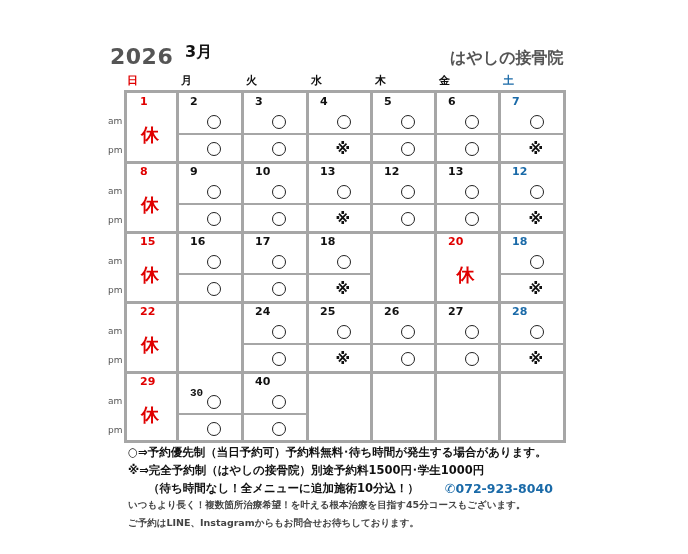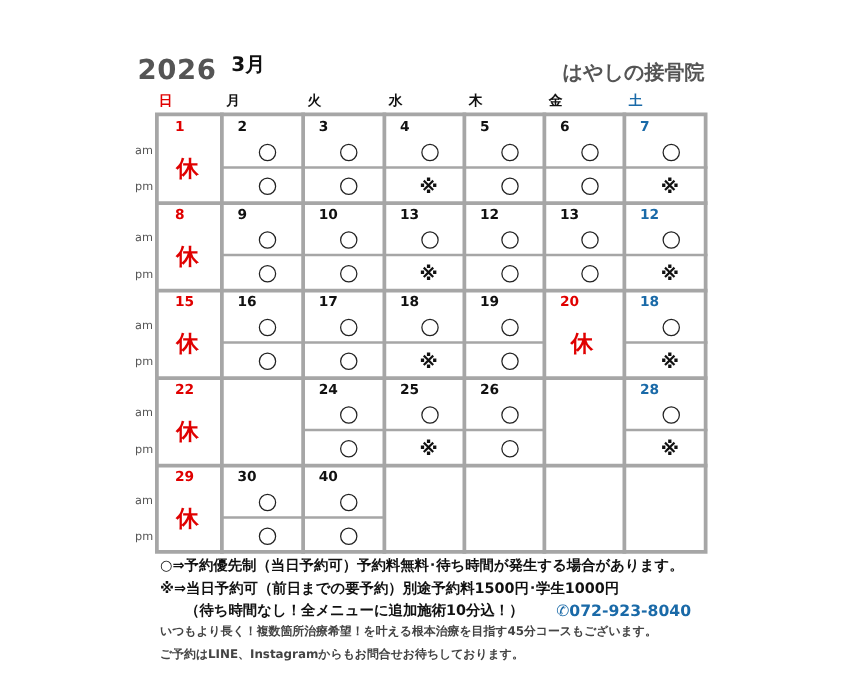--- a/index.html
+++ b/index.html
@@ -167,26 +167,20 @@
       <div class="hthin" style="left: -1px; width: 66px; top: 40px;"></div>
       <div class="circle" style="left: 29px; top: 22px;"></div>
       <div class="circle" style="left: 29px; top: 49px;"></div>
     </div>
     <div class="cell" style="left: 181px; top: 140px; width: 64px; height: 70px;">
       <div class="dnum " style="left: 12px; top: 2px;">18</div>
       <div class="hthin" style="left: -1px; width: 65px; top: 40px;"></div>
       <div class="circle" style="left: 28.5px; top: 22px;"></div>
       <div class="kome" style="left: 27.5px; top: 48px;">※</div>
     </div>
-    <div class="cell" style="left: 245px; top: 140px; width: 64px; height: 70px;">
-      <div class="dnum " style="left: 12px; top: 2px;">19</div>
-      <div class="hthin" style="left: -1px; width: 65px; top: 40px;"></div>
-      <div class="circle" style="left: 28.5px; top: 22px;"></div>
-      <div class="circle" style="left: 28.5px; top: 49px;"></div>
-    </div>
     <div class="cell" style="left: 309px; top: 140px; width: 64px; height: 70px;">
       <div class="dnum hol" style="left: 12px; top: 2px;">20</div>
       <div class="kyu" style="left: 20.5px; top: 30px;">休</div>
     </div>
     <div class="cell" style="left: 373px; top: 140px; width: 66px; height: 70px;">
       <div class="dnum sat" style="left: 12px; top: 2px;">18</div>
       <div class="hthin" style="left: -1px; width: 67px; top: 40px;"></div>
       <div class="circle" style="left: 29.5px; top: 22px;"></div>
       <div class="kome" style="left: 28.5px; top: 48px;">※</div>
     </div>
@@ -205,50 +199,56 @@
       <div class="hthin" style="left: -1px; width: 65px; top: 40px;"></div>
       <div class="circle" style="left: 28.5px; top: 22px;"></div>
       <div class="kome" style="left: 27.5px; top: 48px;">※</div>
     </div>
     <div class="cell" style="left: 245px; top: 210px; width: 64px; height: 70px;">
       <div class="dnum " style="left: 12px; top: 2px;">26</div>
       <div class="hthin" style="left: -1px; width: 65px; top: 40px;"></div>
       <div class="circle" style="left: 28.5px; top: 22px;"></div>
       <div class="circle" style="left: 28.5px; top: 49px;"></div>
     </div>
+    <div class="cell" style="left: 309px; top: 210px; width: 64px; height: 70px;">
+      <div class="dnum " style="left: 12px; top: 2px;">27</div>
+      <div class="hthin" style="left: -1px; width: 65px; top: 40px;"></div>
+      <div class="circle" style="left: 28.5px; top: 22px;"></div>
+      <div class="circle" style="left: 28.5px; top: 49px;"></div>
+    </div>
     <div class="cell" style="left: 373px; top: 210px; width: 66px; height: 70px; text-align: center;">
       <div class="dnum sat" style="left: 12px; top: 2px;">28</div>
       <div class="hthin" style="left: -1px; width: 67px; top: 40px;"></div>
       <div class="circle" style="left: 29.5px; top: 22px;"></div>
       <div class="kome" style="left: 28.5px; top: 48px;">※</div>
     </div>
     <div class="cell" style="left: 0px; top: 280px; width: 51px; height: 70px;">
       <div class="dnum sun" style="left: 13px; top: 2px;">29</div>
       <div class="kyu" style="left: 14px; top: 30px;">休</div>
     </div>
     <div class="cell" style="left: 51px; top: 280px; width: 65px; height: 70px;">
-      <div class="dnum " style="left: 12px; top: 2px;">30</div>
+      <div class="dnum " style="left: 12px; top: 14px; font-family: Liberation Mono, monospace;">30</div>
       <div class="hthin" style="left: -1px; width: 66px; top: 40px;"></div>
       <div class="circle" style="left: 29px; top: 22px;"></div>
       <div class="circle" style="left: 29px; top: 49px;"></div>
     </div>
     <div class="cell" style="left: 116px; top: 280px; width: 65px; height: 70px;">
       <div class="dnum " style="left: 12px; top: 2px;">40</div>
       <div class="hthin" style="left: -1px; width: 66px; top: 40px;"></div>
       <div class="circle" style="left: 29px; top: 22px;"></div>
       <div class="circle" style="left: 29px; top: 49px;"></div>
     </div>
     <div class="cell" style="left: 181px; top: 280px; width: 64px; height: 70px;"></div>
     <div class="cell" style="left: 245px; top: 280px; width: 64px; height: 70px;"></div>
     <div class="cell" style="left: 309px; top: 280px; width: 64px; height: 70px;"></div>
     <div class="cell" style="left: 373px; top: 280px; width: 66px; height: 70px;"></div>
   </div>
 
 <div>
   <div class="note" style="left:128px; top:445px;">○⇒予約優先制（当日予約可）予約料無料･待ち時間が発生する場合があります。</div>
-  <div class="note" style="left:128px; top:463px;">※⇒当日予約可（前日までの要予約）別途予約料1500円･学生1000円</div>
+  <div class="note" style="left:128px; top:463px;">※⇒完全予約制（はやしの接骨院）別途予約料1500円･学生1000円</div>
   <div class="note" style="left:148px; top:481px;">（待ち時間なし！全メニューに追加施術10分込！）</div>
   <div class="phone">
     <span>✆</span><span>072-923-8040</span>
   </div>
   <div class="note small" style="left:128px; top:499px;">いつもより長く！複数箇所治療希望！を叶える根本治療を目指す45分コースもございます。</div>
   <div class="note small" style="left:128px; top:517px;">ご予約はLINE、Instagramからもお問合せお待ちしております。</div>
 </div>
 
 </body></html>

